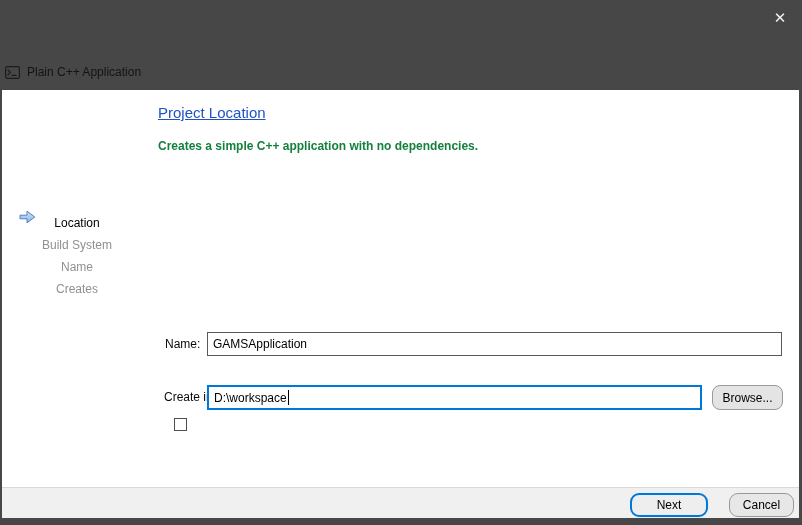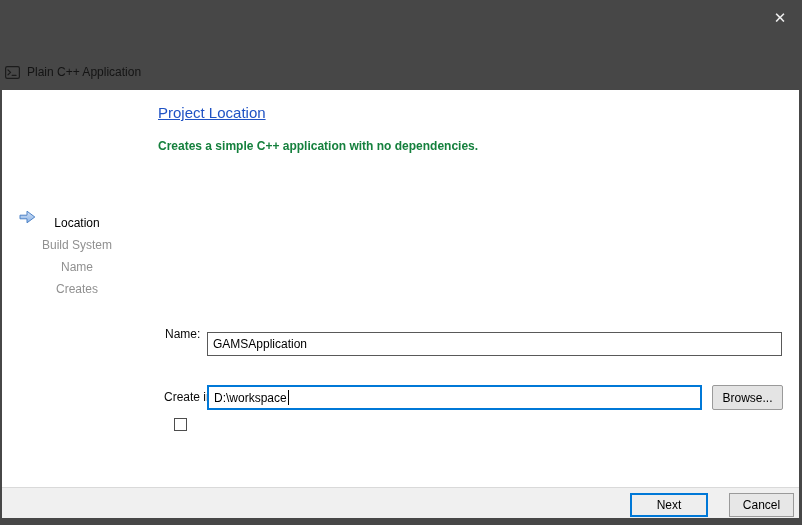--- a/index.html
+++ b/index.html
@@ -48,42 +48,42 @@
 
   
   .main { position: absolute; left: 158px; top: 90px; width: 640px; }
   .page-heading {
     position: absolute; left: 0; top: 14px;
     font-size: 15px; color: #1f52c4; white-space: nowrap; text-decoration: underline;
   }
   .page-desc { position: absolute; left: 0; top: 49px; white-space: nowrap; color: #15803d; font-weight: bold; }
 
   .field-label { position: absolute; white-space: nowrap; color: #0a0a0a; }
-  .label-name  { left: 7px;  top: 237px; }
+  .label-name  { left: 7px;  top: 247px; }
   .label-create{ left: 6px;  top: 300px; }
 
   .textbox {
     position: absolute; background: #ffffff;
     display: flex; align-items: center;
     padding: 0 5px; font-size: 12px; color: #000;
     white-space: pre; overflow: hidden;
   }
   .name-box {
     left: 49px; top: 242px; width: 575px; height: 24px;
     border: 1px solid #595959;
   }
   .create-box {
     left: 49px; top: 295px; width: 495px; height: 25px;
     border: 2px solid #0078d7;
   }
   .caret { display: inline-block; width: 1px; height: 15px; background: #000; margin-left: 1px; }
 
   .browse-btn {
     position: absolute; left: 554px; top: 295px; width: 71px; height: 25px;
-    background: #e4e4e4; border: 1px solid #9a9a9a; border-radius: 2px;
+    background: #e4e4e4; border: 1px solid #9a9a9a; border-radius: 8px;
     display: flex; align-items: center; justify-content: center;
     font-size: 12px; color: #000; cursor: default;
   }
 
   .checkbox-row {
     position: absolute; left: 16px; top: 328px;
     display: flex; align-items: center; gap: 6px;
   }
   .checkbox {
     width: 13px; height: 13px; background: #ffffff;
@@ -92,21 +92,21 @@
   .checkbox-label { white-space: nowrap; color: #0a0a0a; }
 
   
   .button-strip {
     position: absolute; left: 0; top: 487px; width: 802px; height: 31px;
     background: #f0f0f0; border-top: 1px solid #d9d9d9; z-index: 20;
   }
   .btn {
     position: absolute; top: 5px; height: 24px;
     display: flex; align-items: center; justify-content: center;
-    font-size: 12px; color: #000; cursor: default;
+    font-size: 12px; color: #000; cursor: default; border-radius: 9px;
   }
   .btn-next {
     left: 630px; width: 78px;
     background: #eeeeee; border: 2px solid #0078d7;
   }
   .btn-cancel {
     left: 729px; width: 65px;
     background: #e7e7e7; border: 1px solid #9a9a9a;
   }
 

